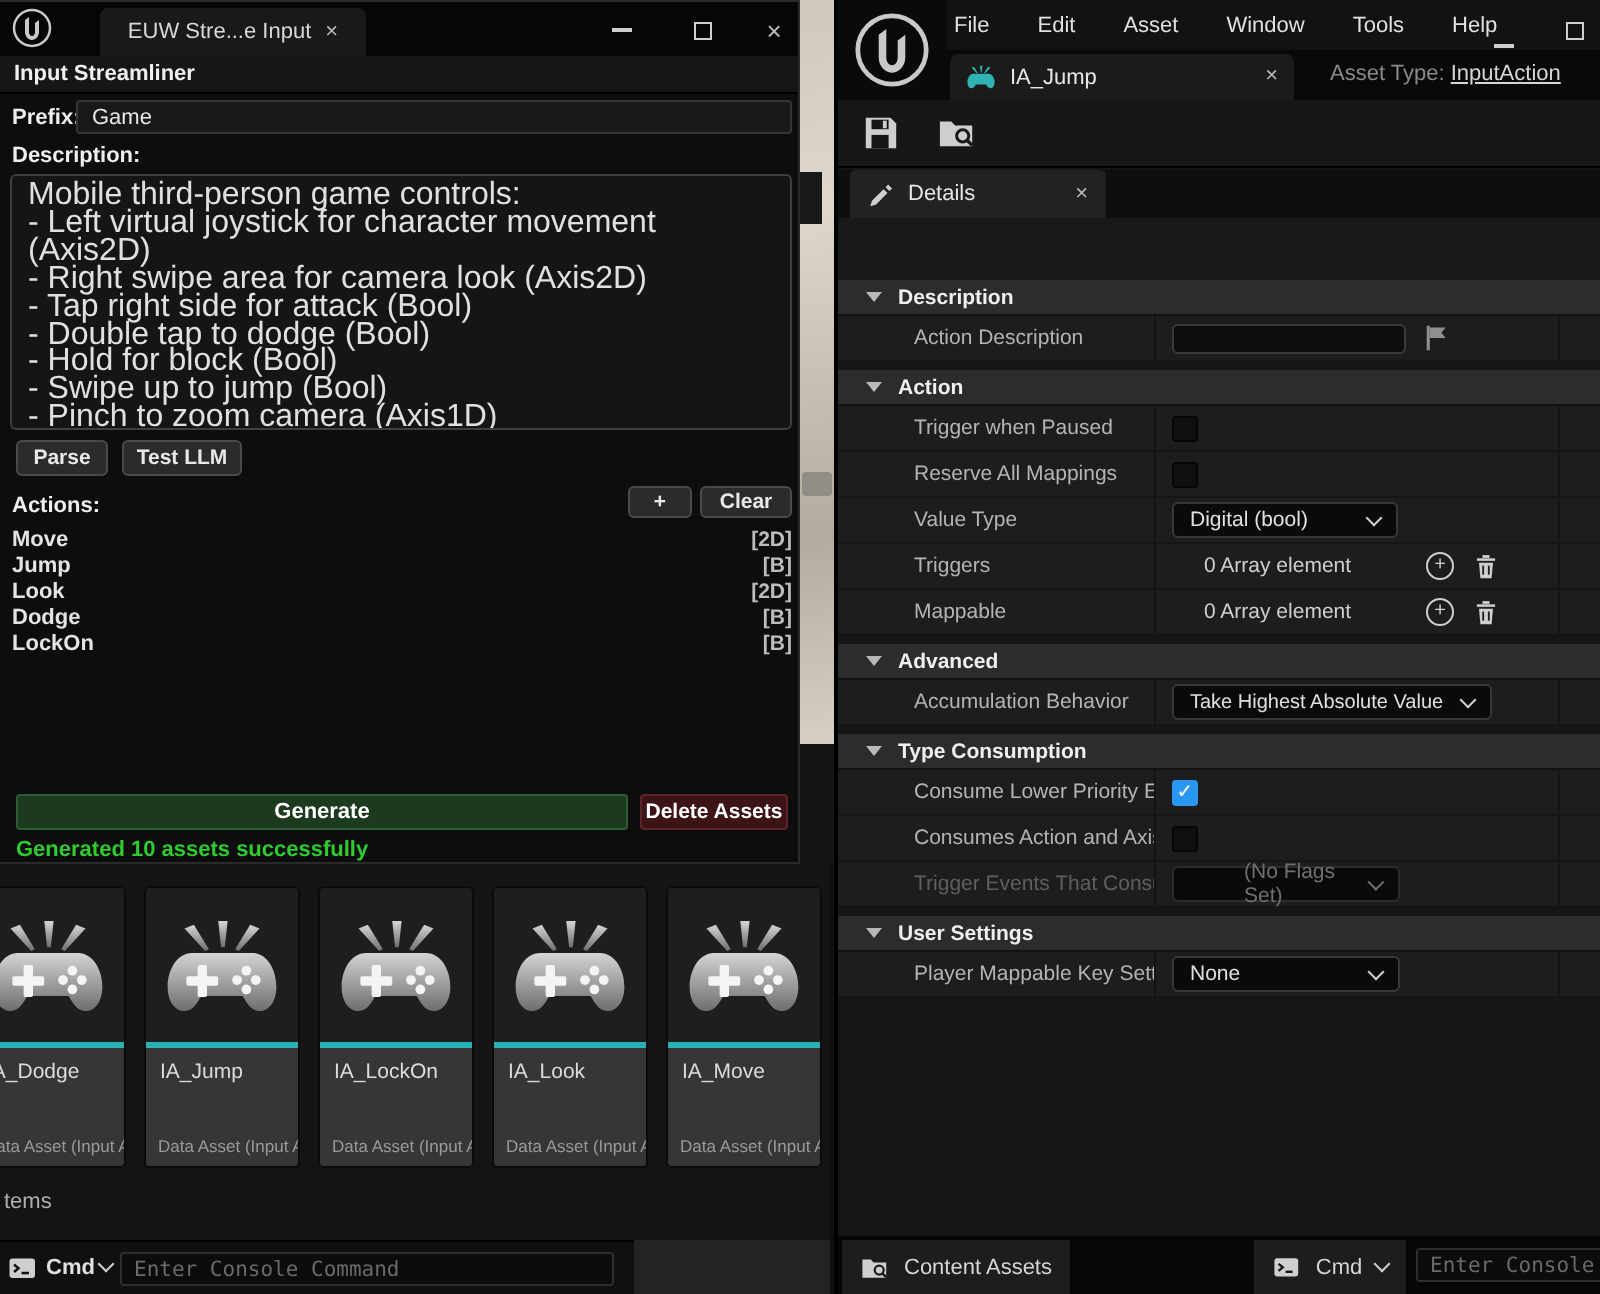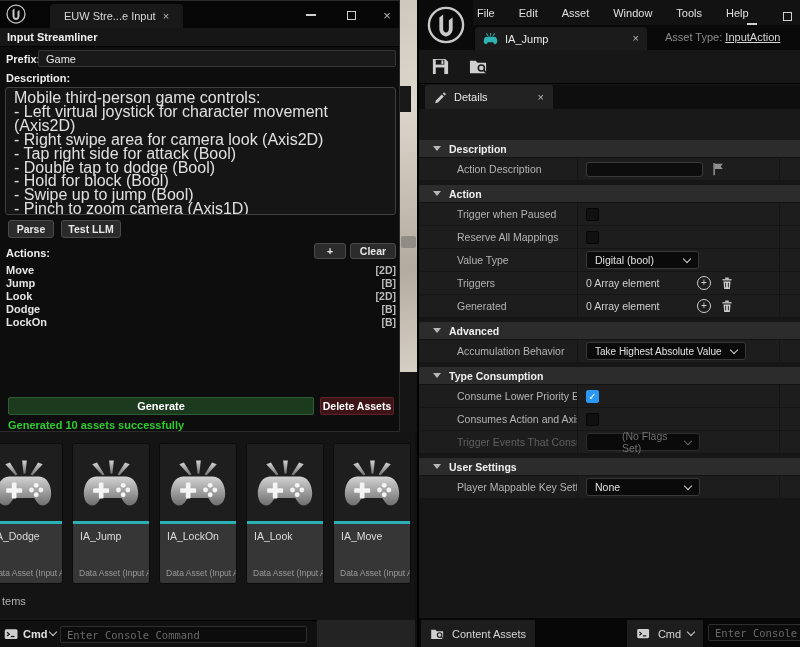--- a/index.html
+++ b/index.html
@@ -135,21 +135,21 @@
   .checkbox { width:13px; height:13px; background:#101010; border:1px solid #060606;
     border-radius:2px; }
   .checkbox.checked { background:#2a97f2; color:#fff; font-size:10px; display:flex;
     align-items:center; justify-content:center; border-color:#2a97f2; }
   .dropdown { height:18px; background:#0a0a0a; border:1px solid #383838; border-radius:3px;
     display:flex; align-items:center; justify-content:space-between;
     color:#e0e0e0; font-size:10.5px; padding:0 8px; }
   .dropdown.dim { color:#707070; border-color:#2c2c2c;padding-left:35px; }
   .fieldbox { width:117px; height:15px; background:#0d0d0d; border:1px solid #3a3a3a;
     border-radius:3px; }
-  .arrtext { color:#cfcfcf; font-size:10.5px; width:102px; }
+  .arrtext { color:#cfcfcf; font-size:10.5px; width:102px;margin-left:16px; }
   .statusbar { left:0; top:618px; width:383px; height:29px; background:#070707; }
   .sb-seg { position:absolute; top:2px; height:27px; background:#1d1d1d;
     display:flex; align-items:center; justify-content:center; gap:7px;
     color:#d6d6d6; font-size:11px; }
   .iconc { color:#cfcfcf; display:inline-flex; }
   .gear { color:#cfcfcf; font-size:15px; line-height:1; }
 </style>
 </head>
 <body>
 
@@ -516,21 +516,21 @@
         <span class="arrtext">0 Array element</span>
         <span class="circleplus">+</span>
         <span class="iconc">
           <svg width="14" height="15" viewBox="0 0 20 20">
               <use href="#icon-trash"></use>
             </svg>
         </span>
       </span>
     </div>
     <div class="prow">
-      <span class="plabel">Generated</span>
+      <span class="plabel">Mappable</span>
       <span class="pval">
         <span class="arrtext">0 Array element</span>
         <span class="circleplus">+</span>
         <span class="iconc">
           <svg width="14" height="15" viewBox="0 0 20 20">
               <use href="#icon-trash"></use>
             </svg>
         </span>
       </span>
     </div>

